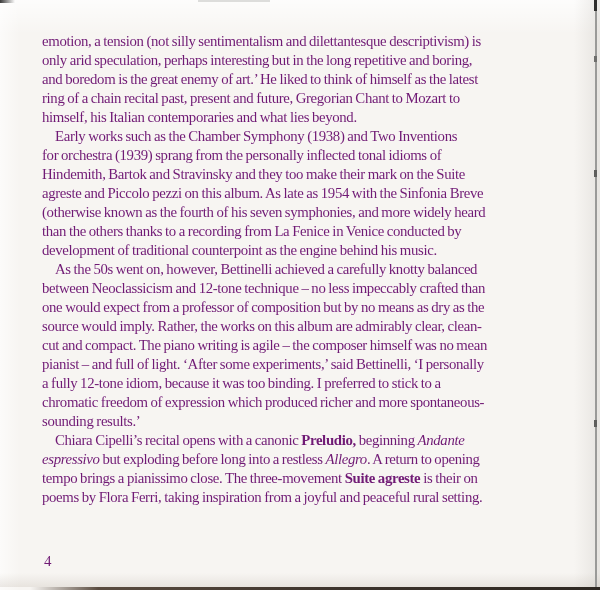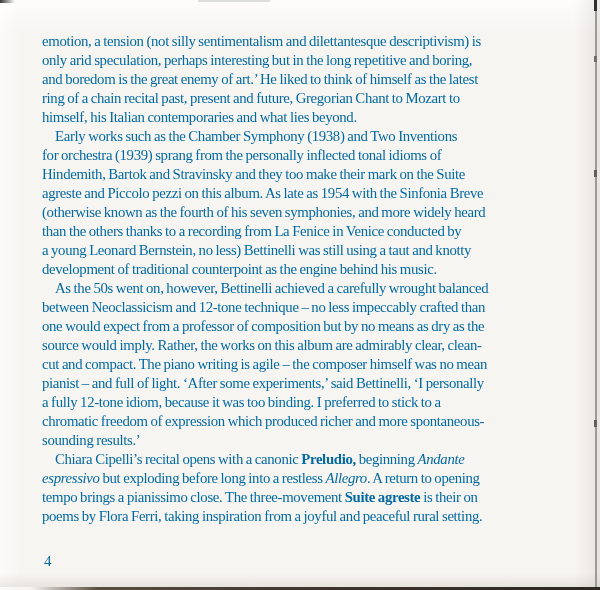--- a/index.html
+++ b/index.html
@@ -3,21 +3,21 @@
 <meta charset="utf-8">
 <style>
   html, body { margin: 0; padding: 0; background: #e8e6e2; }
   .page {
     position: relative;
     width: 600px;
     height: 590px;
     background: #f7f5f2;
     overflow: hidden;
     font-family: "Liberation Serif", "DejaVu Serif", serif;
-    color: #0369a1;
+    color: #701a75;
   }
   
   .sheen-top {
     position: absolute; left: 0; top: 0; right: 0; height: 34px;
     background: linear-gradient(to bottom, rgba(255,255,255,0.75), rgba(255,255,255,0));
     pointer-events: none;
   }
   .sheen-left {
     position: absolute; left: 0; top: 0; bottom: 0; width: 20px;
     background: linear-gradient(to right, rgba(255,255,255,0.6), rgba(255,255,255,0));
@@ -91,23 +91,22 @@
       <div class="tline"><span>only arid speculation, perhaps interesting but in the long repetitive and boring,</span></div>
       <div class="tline"><span>and boredom is the great enemy of art.’ He liked to think of himself as the latest</span></div>
       <div class="tline"><span>ring of a chain recital past, present and future, Gregorian Chant to Mozart to</span></div>
       <div class="tline"><span>himself, his Italian contemporaries and what lies beyond.</span></div>
       <div class="tline ind"><span>Early works such as the Chamber Symphony (1938) and Two Inventions</span></div>
       <div class="tline"><span>for orchestra (1939) sprang from the personally inflected tonal idioms of</span></div>
       <div class="tline"><span>Hindemith, Bartok and Stravinsky and they too make their mark on the Suite</span></div>
       <div class="tline"><span>agreste and Piccolo pezzi on this album. As late as 1954 with the Sinfonia Breve</span></div>
       <div class="tline"><span>(otherwise known as the fourth of his seven symphonies, and more widely heard</span></div>
       <div class="tline"><span>than the others thanks to a recording from La Fenice in Venice conducted by</span></div>
-      <div class="tline"><span>a young Leonard Bernstein, no less) Bettinelli was still using a taut and knotty</span></div>
       <div class="tline"><span>development of traditional counterpoint as the engine behind his music.</span></div>
-      <div class="tline ind"><span>As the 50s went on, however, Bettinelli achieved a carefully wrought balanced</span></div>
+      <div class="tline ind"><span>As the 50s went on, however, Bettinelli achieved a carefully knotty balanced</span></div>
       <div class="tline"><span>between Neoclassicism and 12-tone technique – no less impeccably crafted than</span></div>
       <div class="tline"><span>one would expect from a professor of composition but by no means as dry as the</span></div>
       <div class="tline"><span>source would imply. Rather, the works on this album are admirably clear, clean-</span></div>
       <div class="tline"><span>cut and compact. The piano writing is agile – the composer himself was no mean</span></div>
       <div class="tline"><span>pianist – and full of light. ‘After some experiments,’ said Bettinelli, ‘I personally</span></div>
       <div class="tline"><span>a fully 12-tone idiom, because it was too binding. I preferred to stick to a</span></div>
       <div class="tline"><span>chromatic freedom of expression which produced richer and more spontaneous-</span></div>
       <div class="tline"><span>sounding results.’</span></div>
       <div class="tline ind"><span>Chiara Cipelli’s recital opens with a canonic </span><span class="b">Preludio,</span><span> beginning </span><span class="i">Andante</span></div>
       <div class="tline"><span class="i">espressivo</span><span> but exploding before long into a restless </span><span class="i">Allegro</span><span>. A return to opening</span></div>

